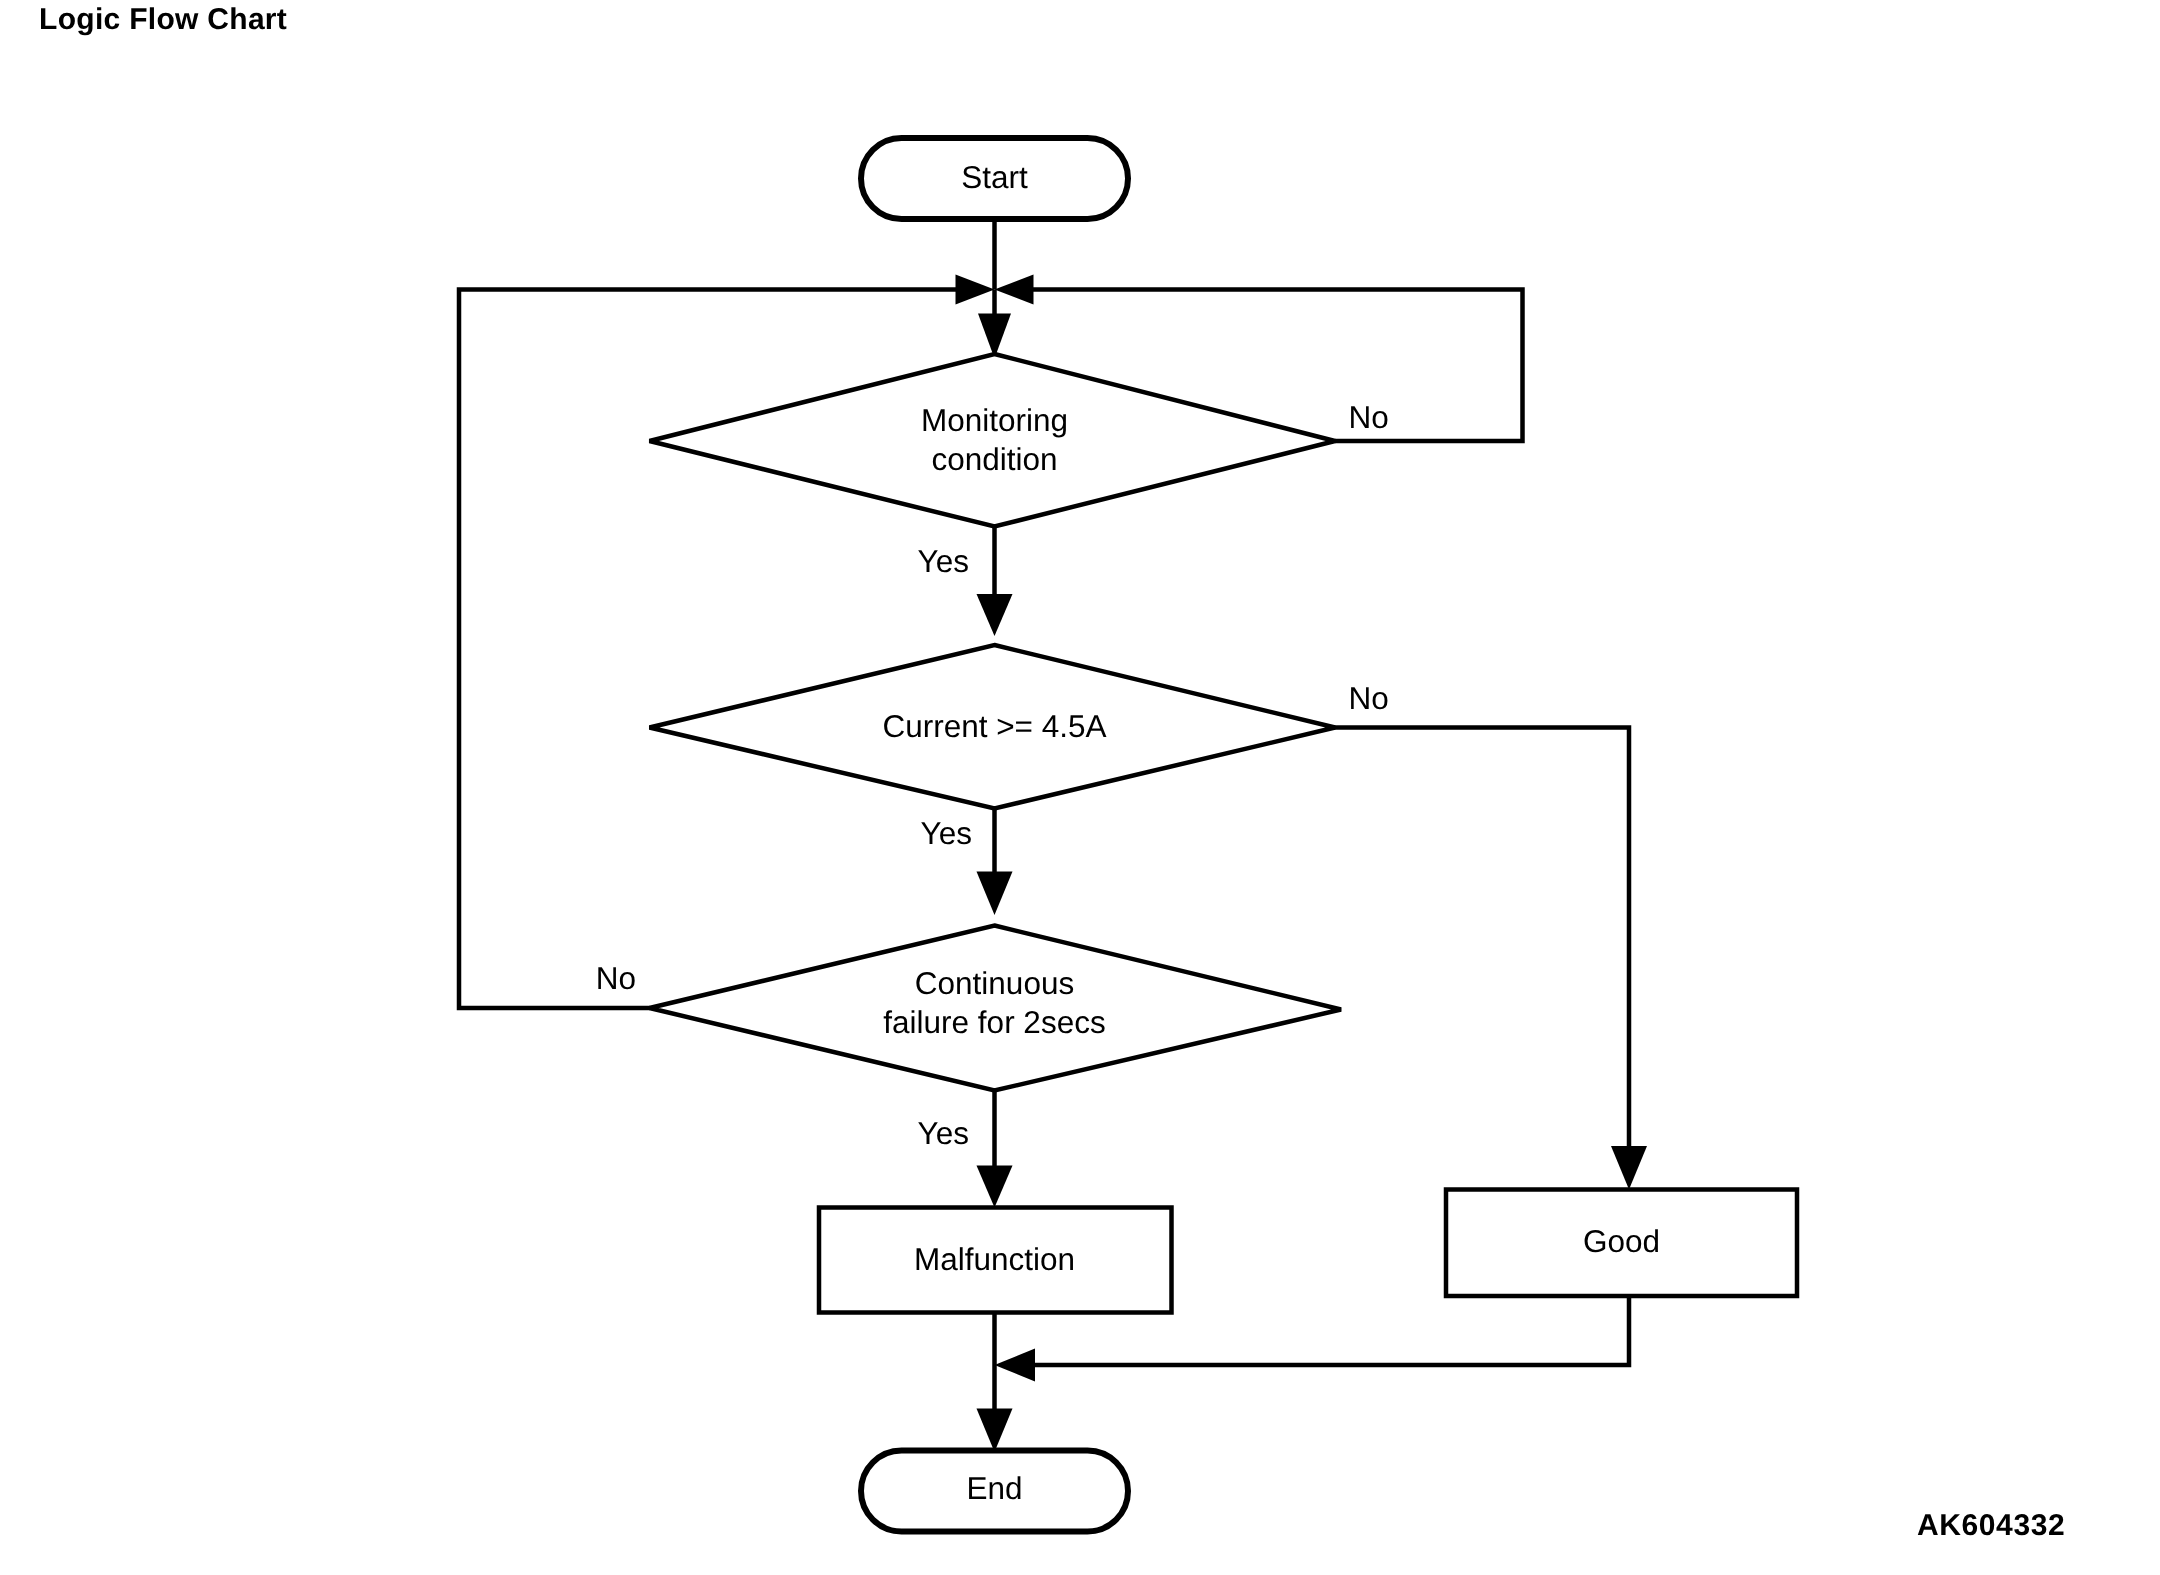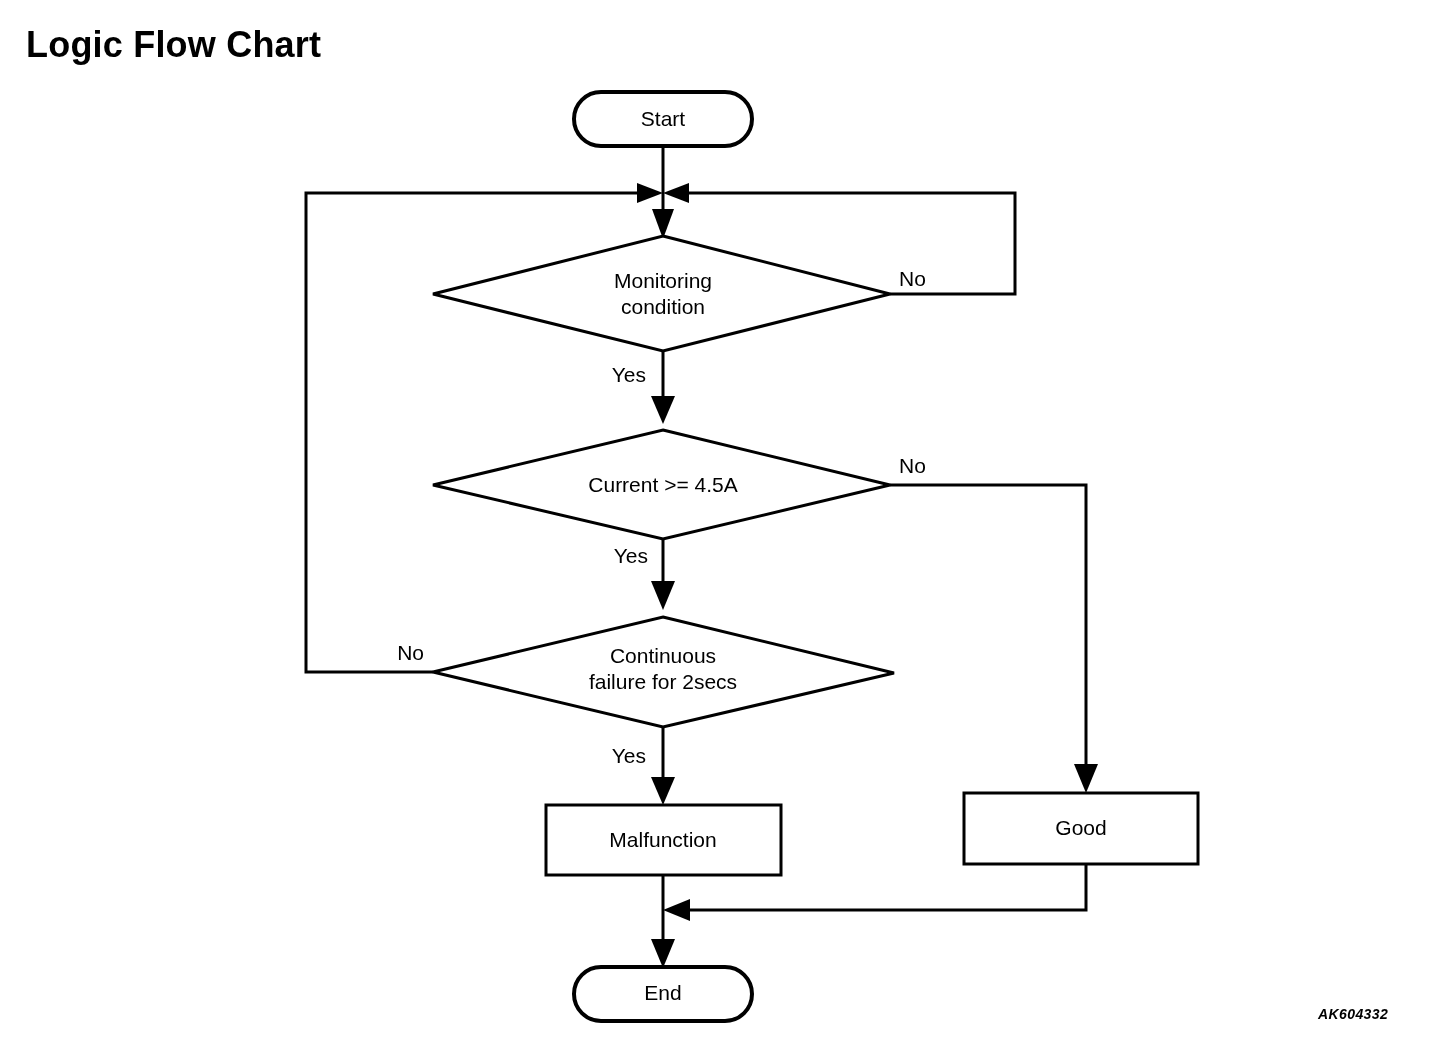--- a/index.html
+++ b/index.html
@@ -11,35 +11,34 @@
     width: 1440px;
     height: 1050px;
     position: relative;
     font-family: "Liberation Sans", sans-serif;
     color: #000000;
     overflow: hidden;
   }
   #page-title {
     position: absolute;
     left: 26px;
-    top: 24px;
-    font-size: 36px;
+    top: 2px;
+    font-size: 20px;
     font-weight: bold;
     letter-spacing: 0.2px;
     white-space: nowrap;
   }
   #ref-code {
     position: absolute;
-    left: 1318px;
+    left: 1278px;
     top: 1006px;
-    font-size: 14px;
+    font-size: 20px;
     font-weight: bold;
     letter-spacing: 0.4px;
     white-space: nowrap;
-    font-style: italic;
   }
   #flow-svg {
     position: absolute;
     left: 0;
     top: 0;
     width: 1440px;
     height: 1050px;
   }
   .node-shape {
     fill: #ffffff;

